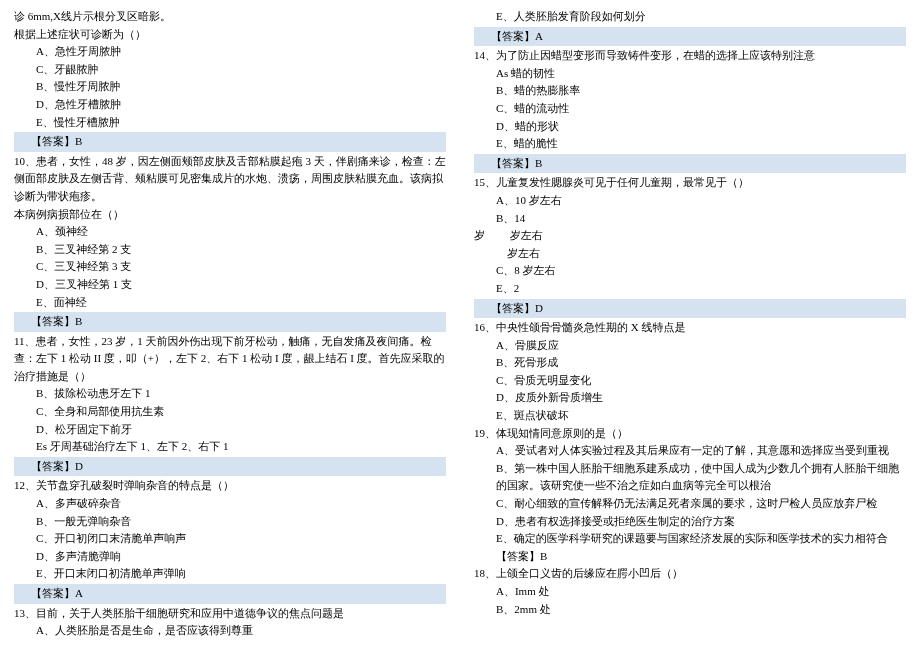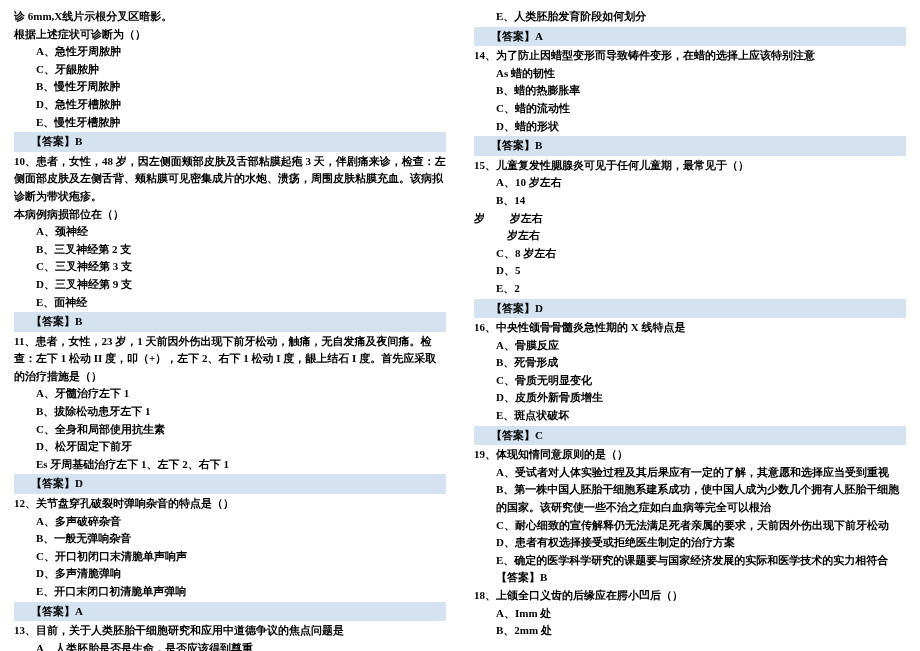--- a/index.html
+++ b/index.html
@@ -10,21 +10,20 @@
     color: #000;
     background: #fff;
     width: 920px;
     height: 651px;
     display: flex;
     padding: 8px 0;
   }
   .col {
     flex: 1;
     padding: 0 14px;
-    font-weight: bold;
   }
   .line { white-space: pre-wrap; }
   .answer {
     background: #d5e3f0;
     padding: 1px 17px;
     margin: 1px 0;
   }
   .indent1 { padding-left: 2em; }
 </style>
 </head>
@@ -37,25 +36,24 @@
     <div class="line indent1">C、牙龈脓肿</div>
     <div class="line indent1">B、慢性牙周脓肿</div>
     <div class="line indent1">D、急性牙槽脓肿</div>
     <div class="line indent1">E、慢性牙槽脓肿</div>
     <div class="line answer">【答案】B</div>
     <div class="line ">10、患者，女性，48 岁，因左侧面颊部皮肤及舌部粘膜起疱 3 天，伴剧痛来诊，检查：左侧面部皮肤及左侧舌背、颊粘膜可见密集成片的水炮、溃疡，周围皮肤粘膜充血。该病拟诊断为带状疱疹。</div>
     <div class="line ">本病例病损部位在（）</div>
     <div class="line indent1">A、颈神经</div>
     <div class="line indent1">B、三叉神经第 2 支</div>
     <div class="line indent1">C、三叉神经第 3 支</div>
-    <div class="line indent1">D、三叉神经第 9 支</div>
+    <div class="line indent1">D、三叉神经第 1 支</div>
     <div class="line indent1">E、面神经</div>
     <div class="line answer">【答案】B</div>
     <div class="line ">11、患者，女性，23 岁，1 天前因外伤出现下前牙松动，触痛，无自发痛及夜间痛。检查：左下 1 松动 II 度，叩（+），左下 2、右下 1 松动 I 度，龈上结石 I 度。首先应采取的治疗措施是（）</div>
-    <div class="line indent1">A、牙髓治疗左下 1</div>
     <div class="line indent1">B、拔除松动患牙左下 1</div>
     <div class="line indent1">C、全身和局部使用抗生素</div>
     <div class="line indent1">D、松牙固定下前牙</div>
     <div class="line indent1">Es 牙周基础治疗左下 1、左下 2、右下 1</div>
     <div class="line answer">【答案】D</div>
     <div class="line ">12、关节盘穿孔破裂时弹响杂音的特点是（）</div>
     <div class="line indent1">A、多声破碎杂音</div>
     <div class="line indent1">B、一般无弹响杂音</div>
     <div class="line indent1">C、开口初闭口末清脆单声响声</div>
     <div class="line indent1">D、多声清脆弹响</div>
@@ -65,39 +63,38 @@
     <div class="line indent1">A、人类胚胎是否是生命，是否应该得到尊重</div>
   </div>
 <div class="col" id="col-right">
     <div class="line indent1">E、人类胚胎发育阶段如何划分</div>
     <div class="line answer">【答案】A</div>
     <div class="line ">14、为了防止因蜡型变形而导致铸件变形，在蜡的选择上应该特别注意</div>
     <div class="line indent1">As 蜡的韧性</div>
     <div class="line indent1">B、蜡的热膨胀率</div>
     <div class="line indent1">C、蜡的流动性</div>
     <div class="line indent1">D、蜡的形状</div>
+    <div class="line indent1">E、蜡的脆性</div>
     <div class="line answer">【答案】B</div>
     <div class="line ">15、儿童复发性腮腺炎可见于任何儿童期，最常见于（）</div>
     <div class="line indent1">A、10 岁左右</div>
     <div class="line indent1">B、14</div>
     <div class="line ">岁         岁左右</div>
     <div class="line ">            岁左右</div>
     <div class="line indent1">C、8 岁左右</div>
-    <div class="line indent1">D、5</div>
     <div class="line indent1">E、2</div>
     <div class="line answer">【答案】D</div>
     <div class="line ">16、中央性颌骨骨髓炎急性期的 X 线特点是</div>
     <div class="line indent1">A、骨膜反应</div>
     <div class="line indent1">B、死骨形成</div>
     <div class="line indent1">C、骨质无明显变化</div>
     <div class="line indent1">D、皮质外新骨质增生</div>
     <div class="line indent1">E、斑点状破坏</div>
-    <div class="line answer">【答案】C</div>
     <div class="line ">19、体现知情同意原则的是（）</div>
     <div class="line indent1">A、受试者对人体实验过程及其后果应有一定的了解，其意愿和选择应当受到重视</div>
     <div class="line indent1">B、第一株中国人胚胎干细胞系建系成功，使中国人成为少数几个拥有人胚胎干细胞的国家。该研究使一些不治之症如白血病等完全可以根治</div>
-    <div class="line indent1">C、耐心细致的宣传解释仍无法满足死者亲属的要求，天前因外伤出现下前牙松动</div>
+    <div class="line indent1">C、耐心细致的宣传解释仍无法满足死者亲属的要求，这时尸检人员应放弃尸检</div>
     <div class="line indent1">D、患者有权选择接受或拒绝医生制定的治疗方案</div>
     <div class="line indent1">E、确定的医学科学研究的课题要与国家经济发展的实际和医学技术的实力相符合【答案】B</div>
     <div class="line ">18、上颌全口义齿的后缘应在腭小凹后（）</div>
     <div class="line indent1">A、Imm 处</div>
     <div class="line indent1">B、2mm 处</div>
   </div>
 
 </body></html>

